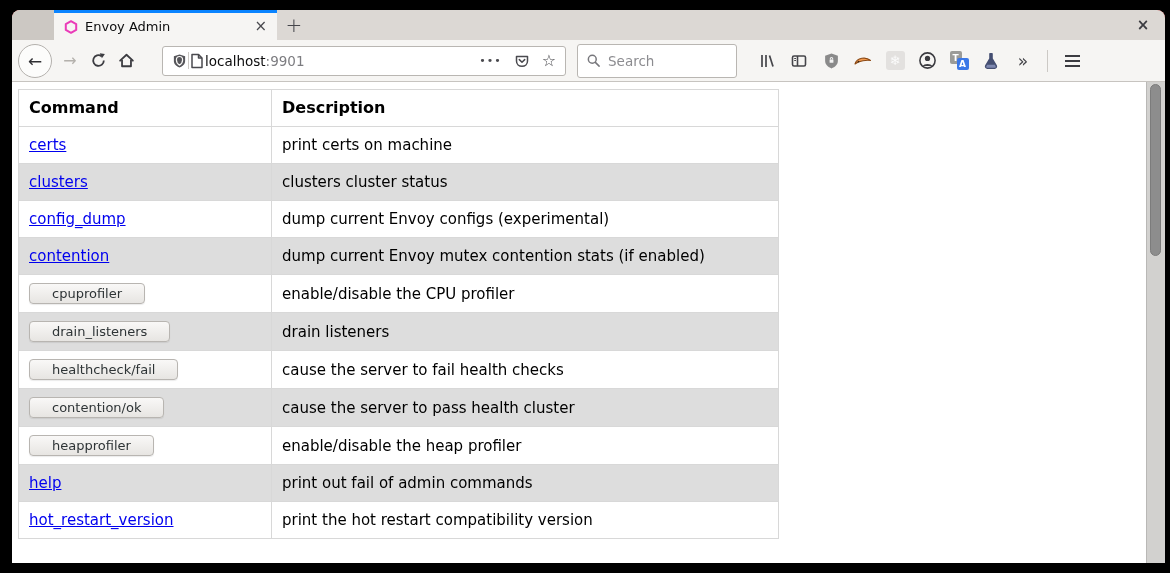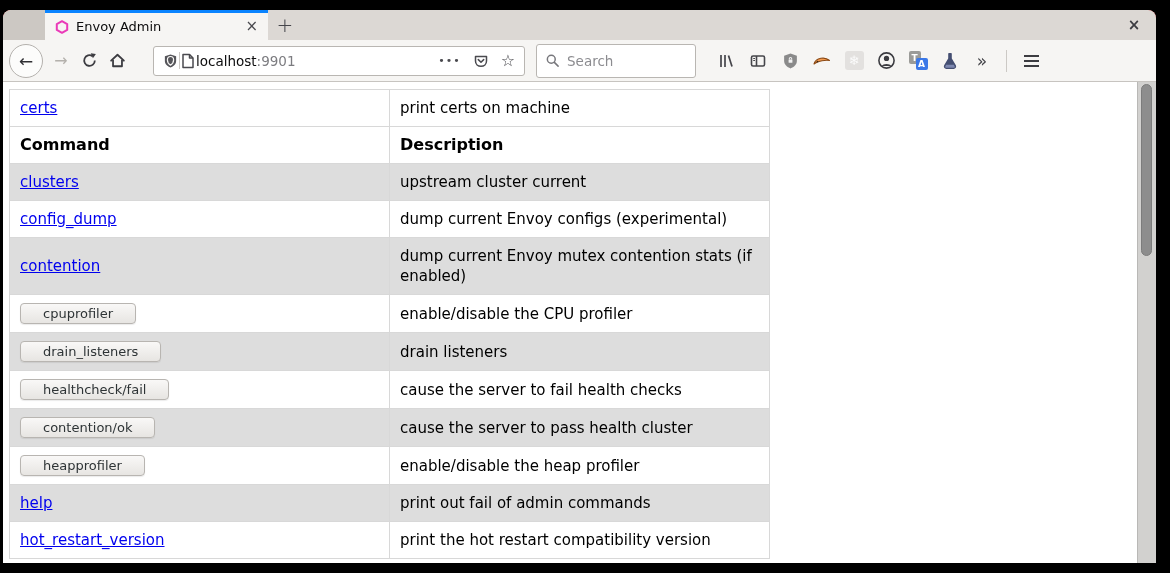--- a/index.html
+++ b/index.html
@@ -2,21 +2,21 @@
 <html><head>
 <meta charset="utf-8">
 <style>
   * { box-sizing: border-box; }
   html,body { margin:0; padding:0; }
   body {
     width:1170px; height:573px; background:#000; position:relative; overflow:hidden;
     font-family:"DejaVu Sans", sans-serif;
   }
   .window {
-    position:absolute; left:3px; top:10px; width:1153px; height:553px;
+    position:absolute; left:12px; top:10px; width:1153px; height:553px;
     border-radius:8px 8px 0 0; overflow:hidden; background:#ef4444;
     display:flex; flex-direction:column;
   }
 
   
   .tabbar { height:30px; background:#dcd8d4; display:flex; align-items:stretch; flex:0 0 auto; }
   .titlebar-spacer { width:42px; background:#ccc8c3; border-radius:8px 0 0 0; }
   .tab {
     width:223px; background:#f6f5f3; border-top:3px solid #0a84ff;
     display:flex; align-items:center; padding:0 6px 0 10px; gap:7px; cursor:default;
@@ -36,21 +36,21 @@
   }
   .back-btn {
     width:34px; height:34px; border-radius:50%; border:1px solid #b4b1ad; background:#fcfcfb;
     display:flex; align-items:center; justify-content:center; font-size:17px; color:#2f2f33;
     margin-right:4px; flex:0 0 auto;
   }
   .nav-ic { width:28px; height:28px; display:flex; align-items:center; justify-content:center;
     font-size:16px; color:#3c3c41; flex:0 0 auto; }
   .nav-ic.disabled { color:#b4b1ac; }
   .urlbar {
-    width:372px; height:30px; margin-left:22px; background:#fff;
+    width:404px; height:30px; margin-left:22px; background:#fff;
     border:1px solid #b9b6b2; border-radius:3px;
     display:flex; align-items:center; padding:0 9px; gap:1px; flex:0 0 auto;
   }
   .url-sep { width:1px; height:17px; background:#ccc9c5; }
   .url-text { font-size:13.5px; flex:1; white-space:nowrap; }
   .url-host { color:#0c0c0d; }
   .url-port { color:#7c7c80; }
   .url-actions { display:flex; align-items:center; gap:12px; }
   .dots { font-size:11px; letter-spacing:1px; color:#4a4a4f; }
   .star { font-size:16px; color:#4a4a4f; }
@@ -236,30 +236,30 @@
         </svg>
       </div>
     </div>
   </div>
 
   <div class="content">
     <div class="page">
       <table class="home-table">
         <tbody>
             <tr>
+          <th class="col-cmd">Command</th>
+          <th>Description</th>
+        </tr>
+        <tr>
           <td><a href="#">certs</a></td>
           <td>print certs on machine</td>
         </tr>
-        <tr>
-          <th class="col-cmd">Command</th>
-          <th>Description</th>
-        </tr>
         <tr class="alt">
           <td><a href="#">clusters</a></td>
-          <td>upstream cluster current</td>
+          <td>clusters cluster status</td>
         </tr>
         <tr>
           <td><a href="#">config_dump</a></td>
           <td>dump current Envoy configs (experimental)</td>
         </tr>
         <tr class="alt">
           <td><a href="#">contention</a></td>
           <td>dump current Envoy mutex contention stats (if enabled)</td>
         </tr>
         <tr>

